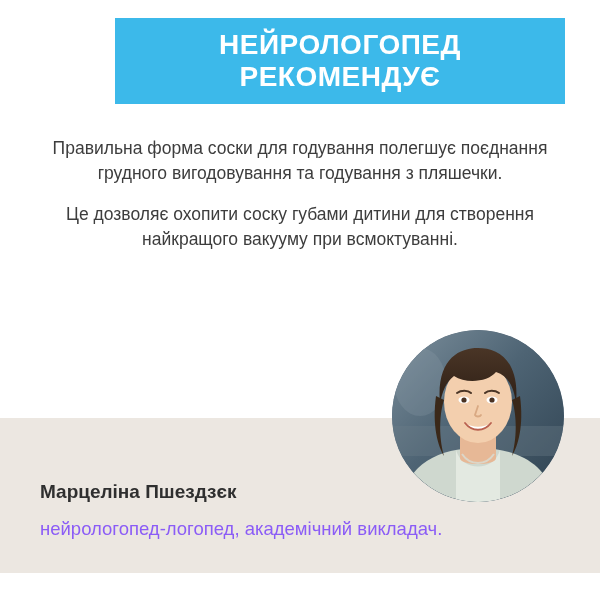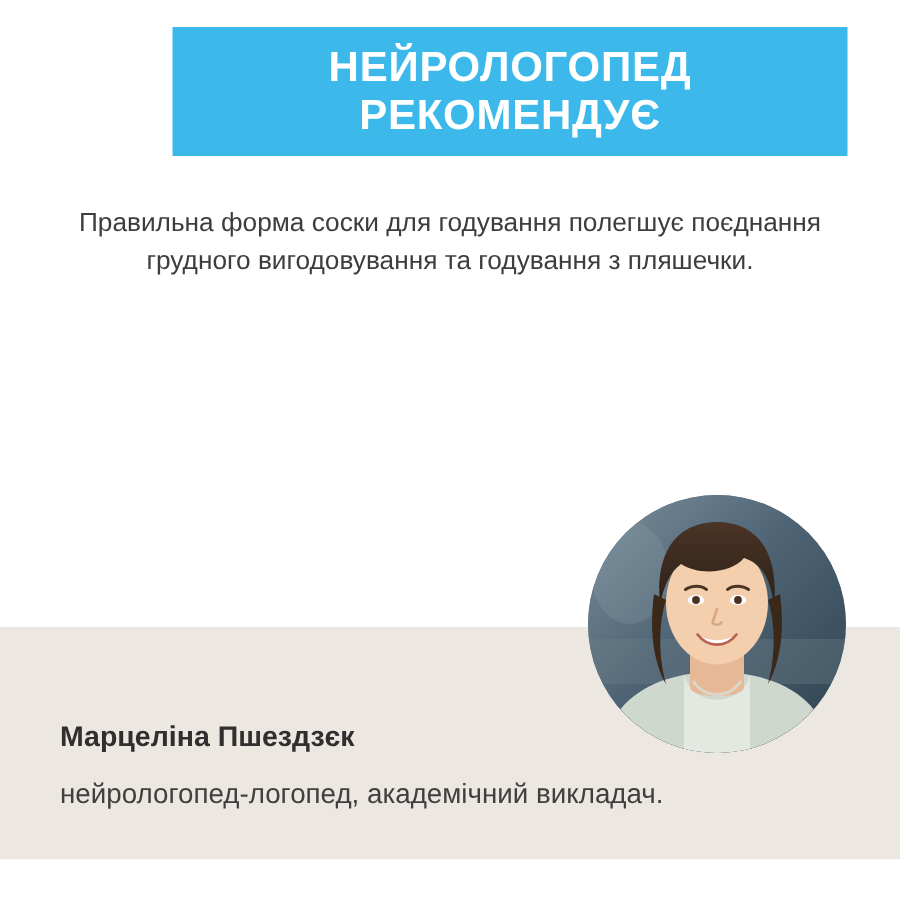--- a/index.html
+++ b/index.html
@@ -97,37 +97,38 @@
     top: 481px;
     color: #2f2f2f;
     font-size: 19px;
     font-weight: bold;
     text-align: right;
   }
   .person-role {
     position: absolute;
     left: 40px;
     top: 518px;
-    color: #404040;
+    color: #8b5cf6;
     font-size: 18.5px;
   }
 </style>
 </head>
 <body>
 
 <div class="card">
 
   <div class="top-area"></div>
 
   <div class="header-band">
     <div class="header-title">НЕЙРОЛОГОПЕД РЕКОМЕНДУЄ</div>
   </div>
 
   <div class="body-text">
     <p>Правильна форма соски для годування полегшує поєднання грудного вигодовування та годування з пляшечки.</p>
+    <p>Це дозволяє охопити соску губами дитини для створення найкращого вакууму при всмоктуванні.</p>
   </div>
 
   <div class="bottom-area"></div>
   <div class="footer-strip"></div>
 
   <div class="portrait">
     <svg width="172" height="172" viewBox="0 0 172 172">
       <defs>
         <linearGradient id="bgGrad" x1="0" y1="0" x2="1" y2="1">
           <stop offset="0%" stop-color="#7c8f9c"></stop>

